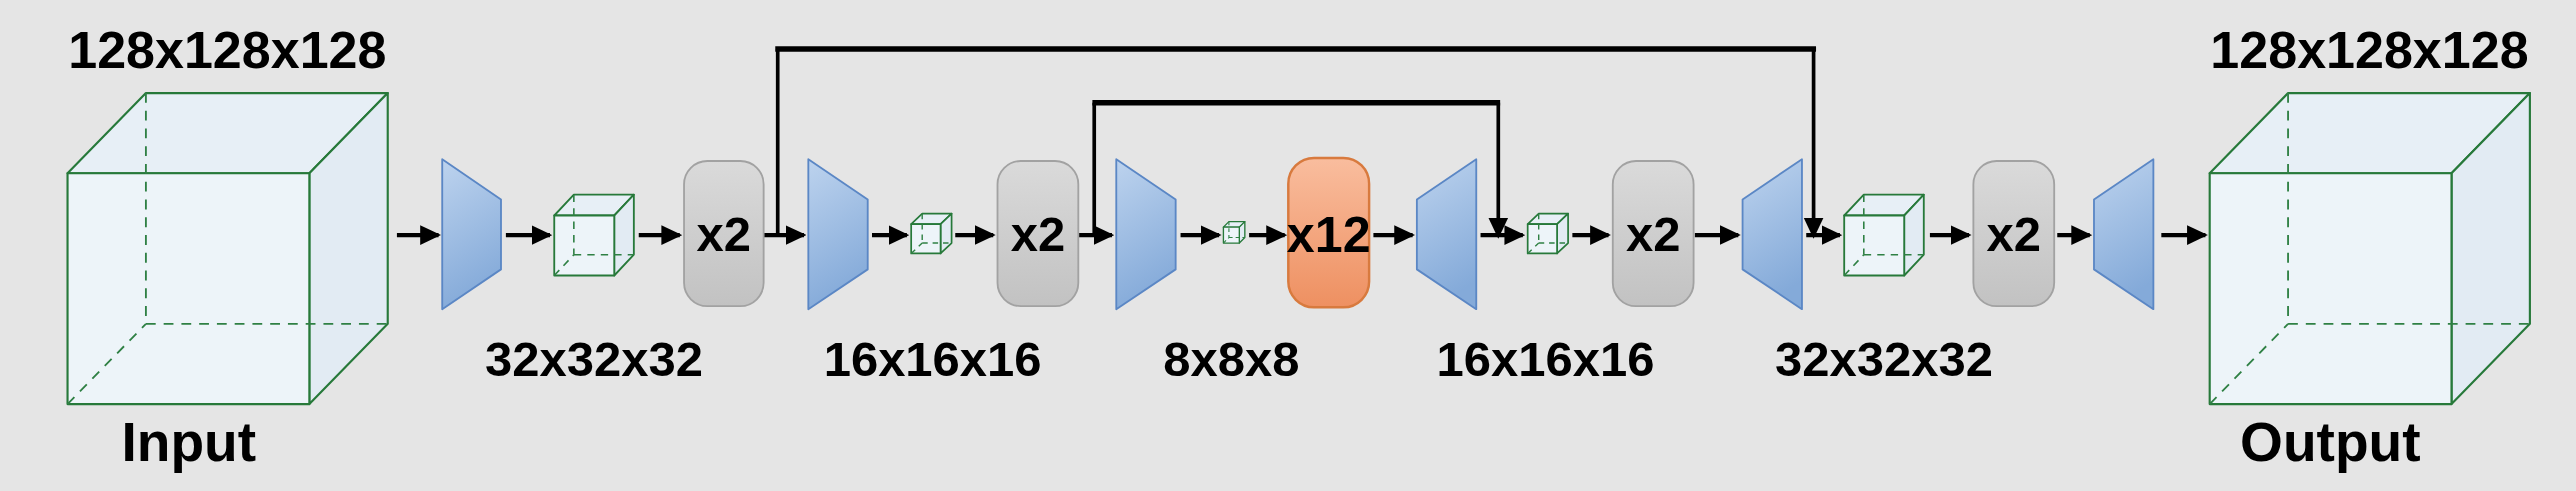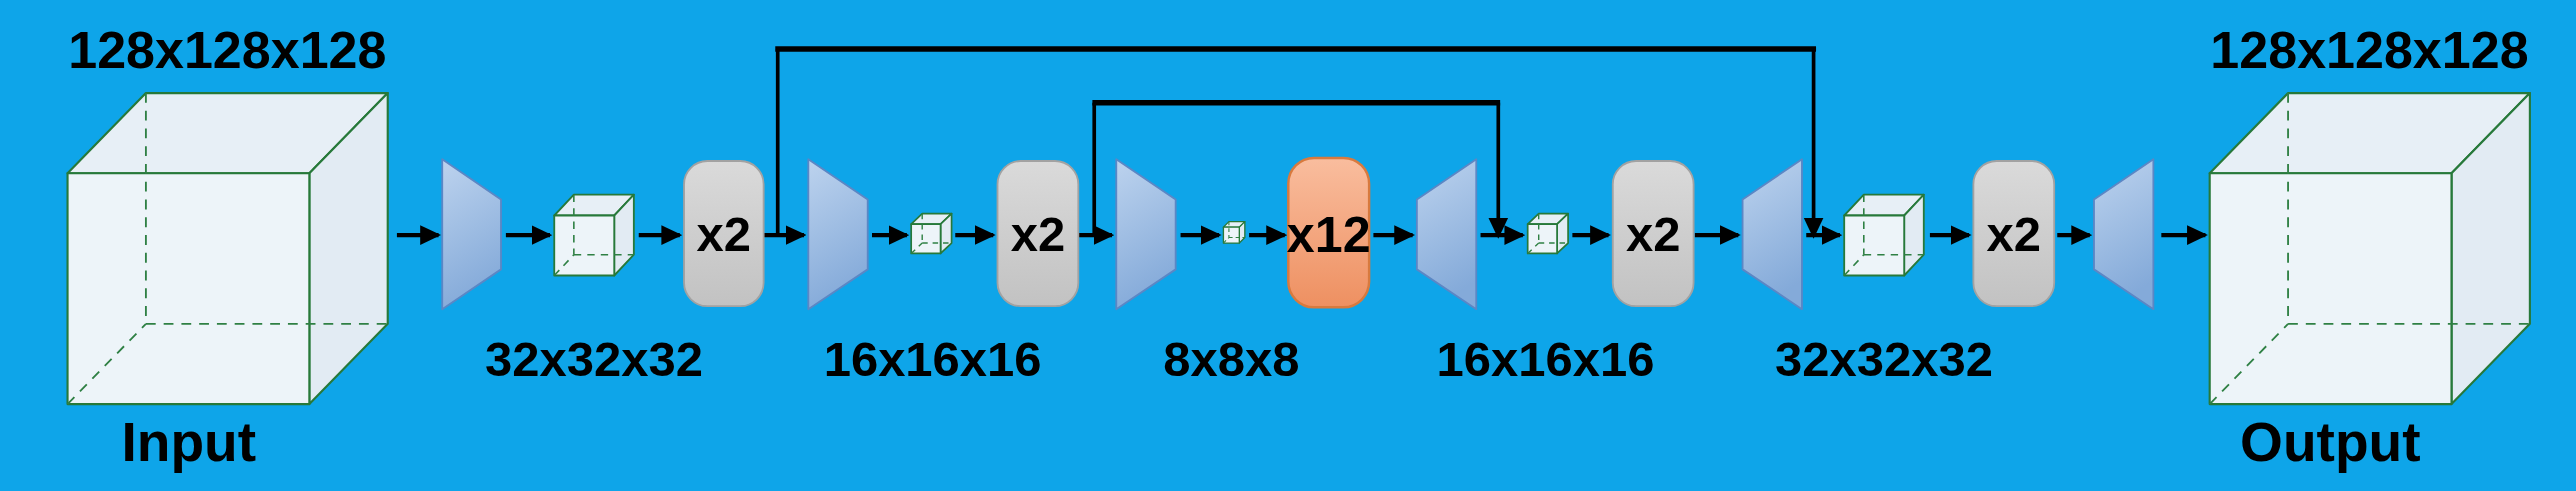--- a/index.html
+++ b/index.html
@@ -1,17 +1,17 @@
 <!DOCTYPE html>
 <html style="font-size:9.8px"><head>
 <meta charset="utf-8">
 <style>
   html,body{margin:0;padding:0;background:#ffffff;}
   body{font-family:"Liberation Sans", sans-serif;}
-  .canvas{width:2576px;height:491px;position:relative;overflow:hidden;background:#0ea5e9;}
+  .canvas{width:2576px;height:491px;position:relative;overflow:hidden;background:#e5e5e5;}
   svg{display:block;}
   .cube-face{stroke:#27793a;stroke-linejoin:round;}
   .cube-front{fill:#edf4f9;}
   .cube-top{fill:#e7eff6;}
   .cube-side{fill:#e2ebf3;}
   .cube-hidden{stroke:#2f8044;fill:none;}
   .big-cube .cube-face{stroke-width:3.5;}
   .big-cube .cube-hidden{stroke-width:3;stroke-dasharray:16 13;}
   .mid-cube .cube-face{stroke-width:3;}
   .mid-cube .cube-hidden{stroke-width:2.6;stroke-dasharray:12 10;}

